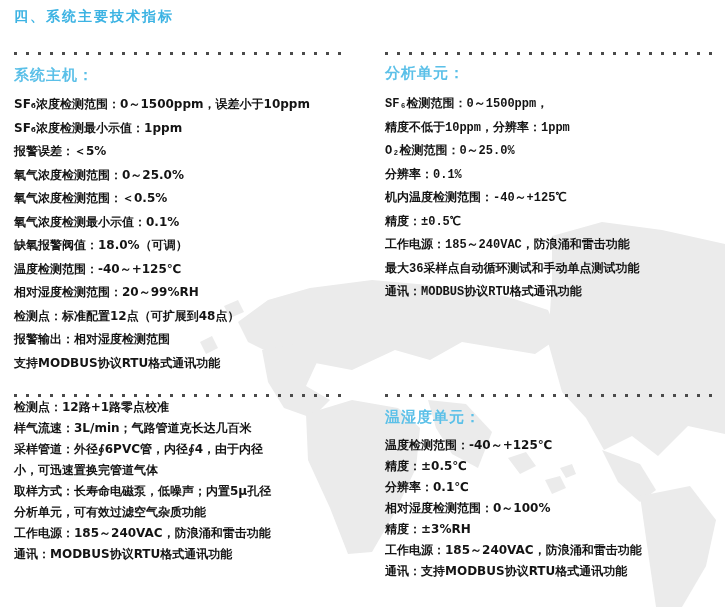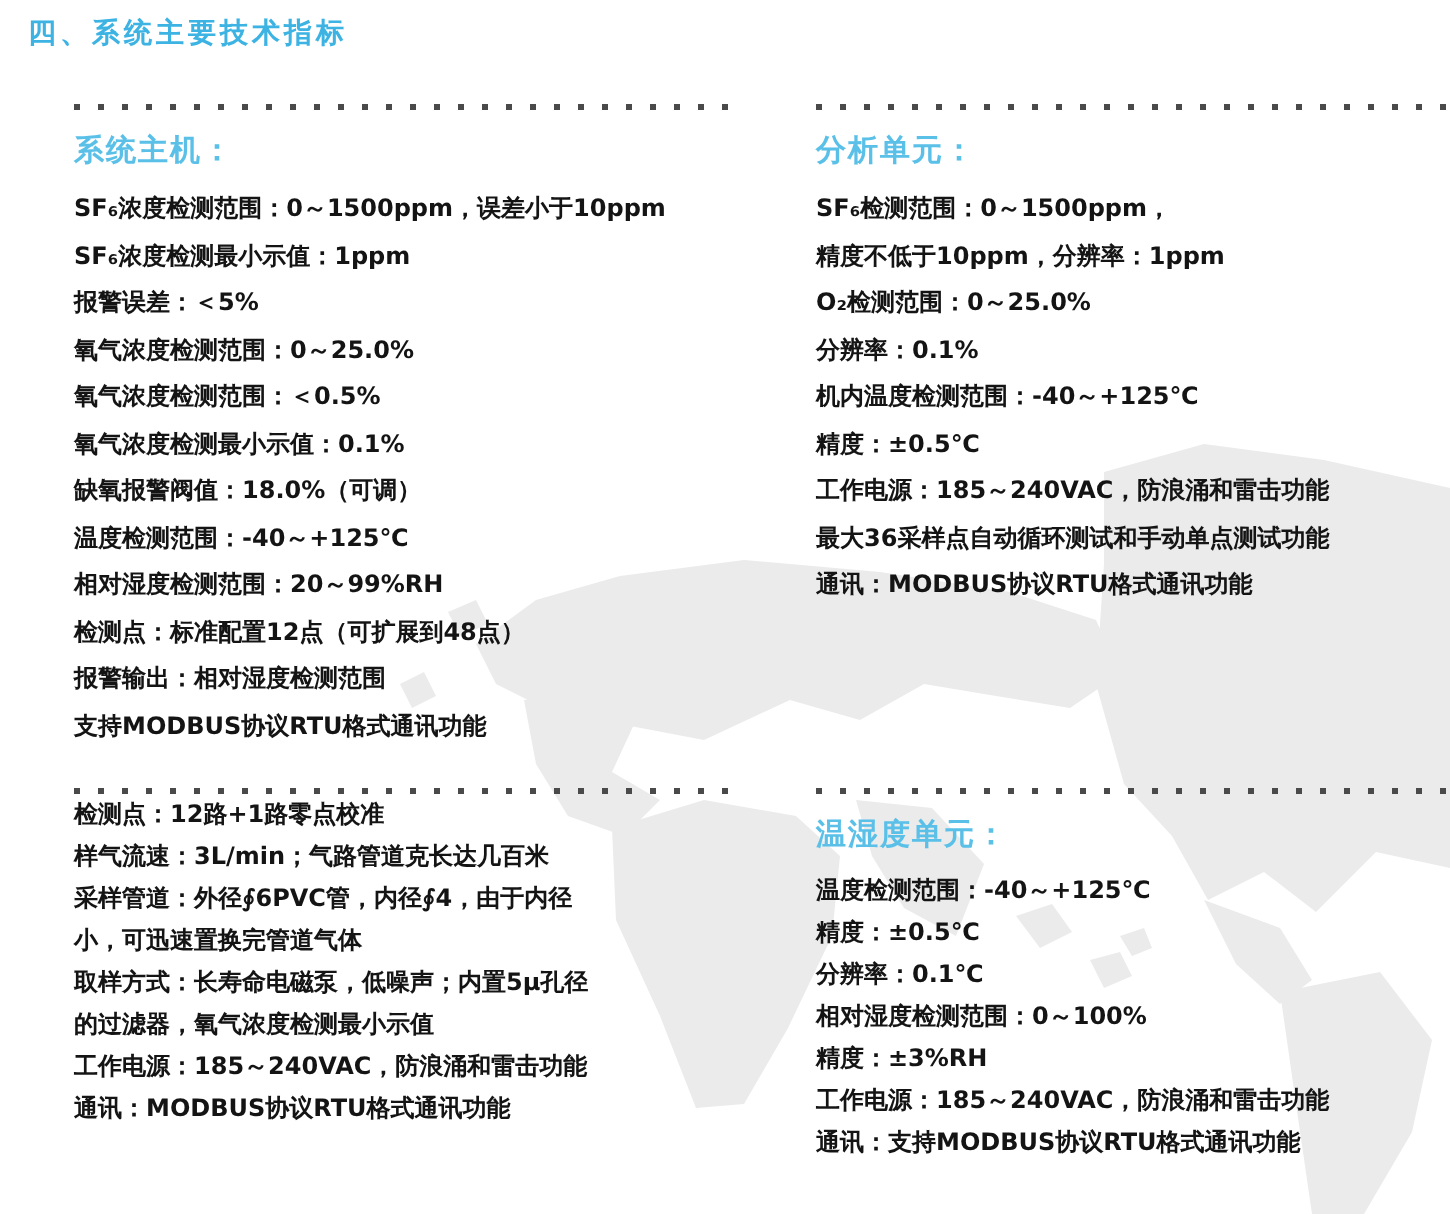--- a/index.html
+++ b/index.html
@@ -29,24 +29,23 @@
     font-size:14px;
     font-weight:bold;
     letter-spacing:2px;
     color:var(--title-blue);
     z-index:2;
     white-space:nowrap;
   }
   .spec{
     position:absolute;
     z-index:2;
-    margin-left:23px;
   }
   #sec-system-host{left:14px;top:52px;width:333px;}
-  #sec-analysis-unit{left:385px;top:52px;width:328px;}
+  #sec-analysis-unit{left:385px;top:52px;width:328px;font-family:Liberation Mono, monospace;}
   #sec-sampling-unit{left:14px;top:394px;width:333px;}
   #sec-temp-humidity{left:385px;top:394px;width:328px;}
   .dots{
     height:3px;
     background:repeating-linear-gradient(to right,var(--dot-color) 0 3px,transparent 3px 12px);
   }
   .spec h2{
     margin:9px 0 7px 0;
     font-size:15px;
     line-height:22px;
@@ -133,21 +132,21 @@
 </section>
 
 <section class="spec tight" id="sec-sampling-unit">
   <div class="dots"></div>
   <div class="lines">
       <div class="line">检测点：12路+1路零点校准</div>
       <div class="line">样气流速：3L/min；气路管道克长达几百米</div>
       <div class="line">采样管道：外径∮6PVC管，内径∮4，由于内径</div>
       <div class="line">小，可迅速置换完管道气体</div>
       <div class="line">取样方式：长寿命电磁泵，低噪声；内置5μ孔径</div>
-      <div class="line">的过滤器，氧气浓度检测最小示值</div>
+      <div class="line">分析单元，可有效过滤空气杂质功能</div>
       <div class="line">工作电源：185～240VAC，防浪涌和雷击功能</div>
       <div class="line">通讯：MODBUS协议RTU格式通讯功能</div>
     </div>
 </section>
 
 <section class="spec tight" id="sec-temp-humidity">
   <div class="dots"></div>
   <h2>温湿度单元：</h2>
   <div class="lines">
       <div class="line">温度检测范围：-40～+125℃</div>

